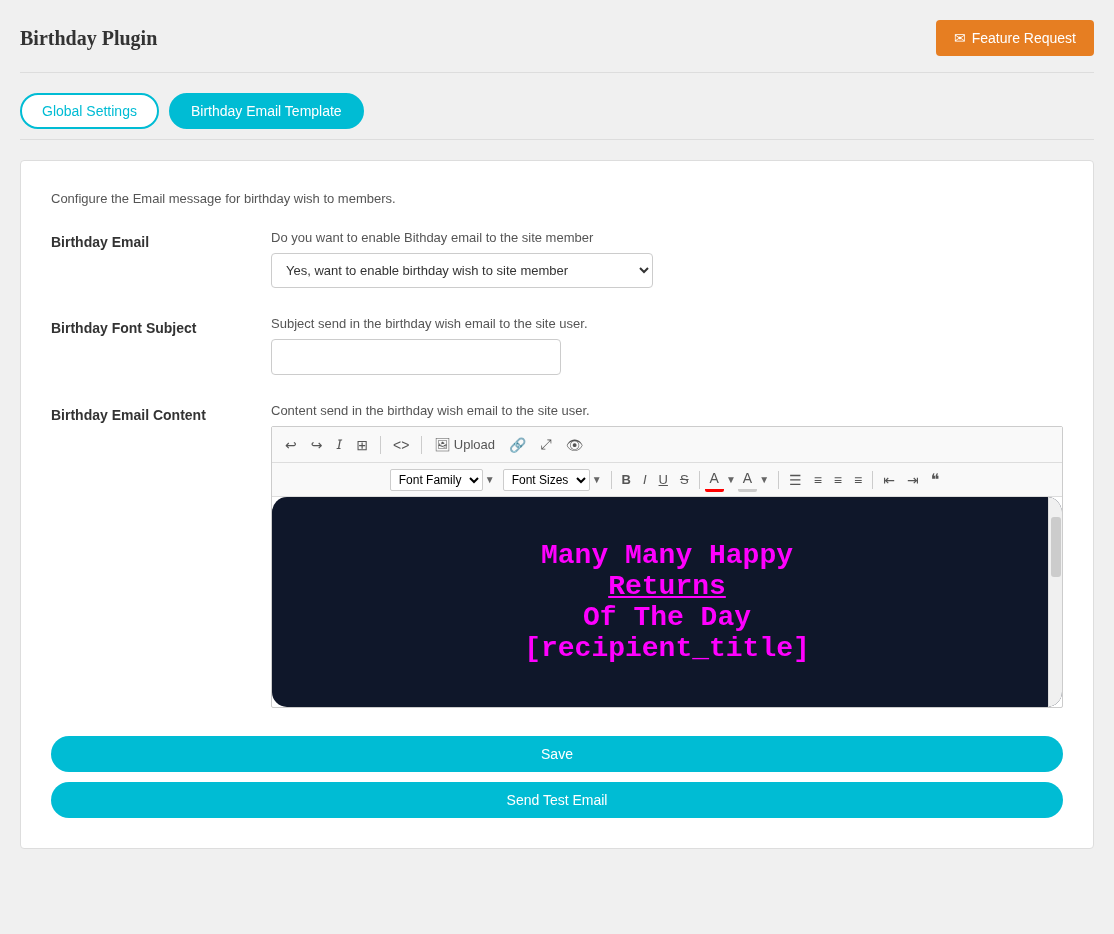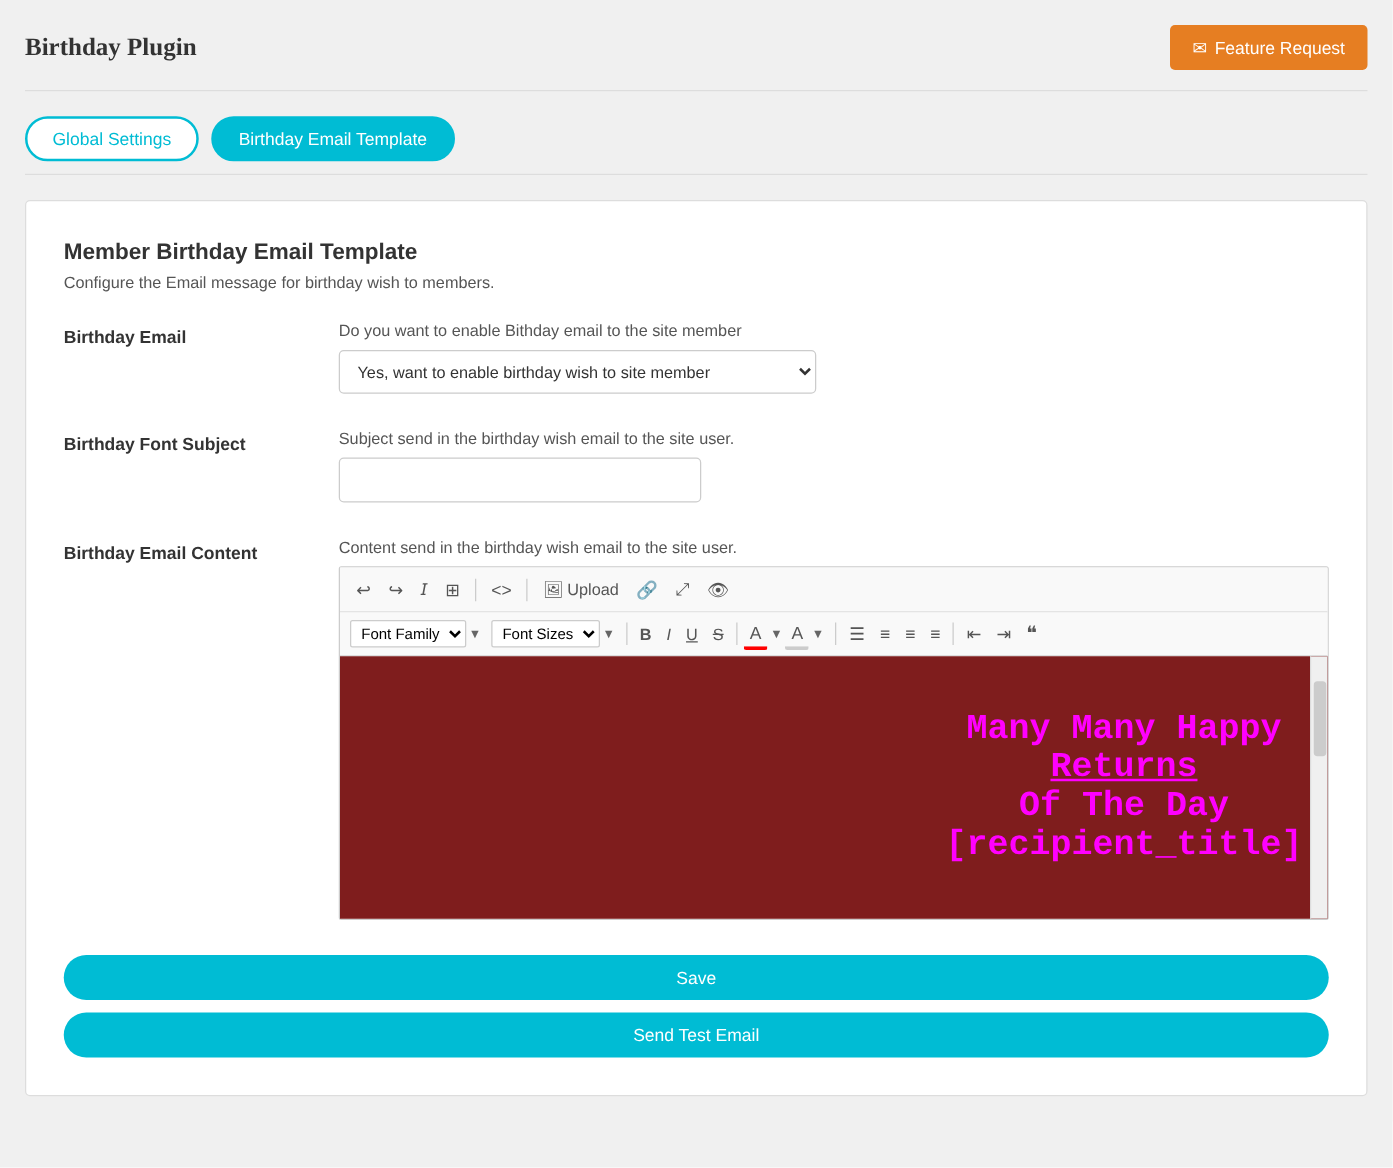--- a/index.html
+++ b/index.html
@@ -132,20 +132,21 @@
       background: #f9f9f9;
     }
     .editor-toolbar-bottom {
       display: flex;
       align-items: center;
       padding: 4px 8px;
       border-bottom: 1px solid #ddd;
       gap: 2px;
       background: #f9f9f9;
       flex-wrap: wrap;
+      justify-content: center;
     }
     .toolbar-btn {
       background: none;
       border: none;
       cursor: pointer;
       padding: 3px 5px;
       font-size: 14px;
       color: #555;
       border-radius: 2px;
       display: inline-flex;
@@ -162,25 +163,26 @@
       padding: 2px 4px;
       border: 1px solid #ccc;
       border-radius: 2px;
       font-size: 12px;
       background: white;
       cursor: pointer;
     }
     .editor-content-area {
       position: relative;
       min-height: 210px;
-      background: #7f1d1d;
-      display: flex;
-      align-items: center;
-      justify-content: flex-end;
+      background: #0f172a;
+      display: flex;
+      align-items: center;
+      justify-content: center;
       overflow: hidden;
+      border-radius: 15px;
     }
     .editor-text-content {
       text-align: center;
       padding: 20px;
     }
     .editor-text-content .line1 {
       font-family: 'Courier New', monospace;
       font-size: 28px;
       color: #ff00ff;
       font-weight: bold;
@@ -285,21 +287,20 @@
   </div>
 
   <hr class="divider-line">
 
   <div class="tab-bar">
     <button class="tab-btn">Global Settings</button>
     <button class="tab-btn active">Birthday Email Template</button>
   </div>
 
   <div class="card">
-    <div class="card-title">Member Birthday Email Template</div>
     <div class="card-subtitle">Configure the Email message for birthday wish to members.</div>
 
     <div class="form-row">
       <div class="form-label">Birthday Email</div>
       <div class="form-field">
         <div class="field-hint">Do you want to enable Bithday email to the site member</div>
         <select class="form-select">
           <option>Yes, want to enable birthday wish to site member</option>
           <option>No, do not enable birthday wish to site member</option>
         </select>

